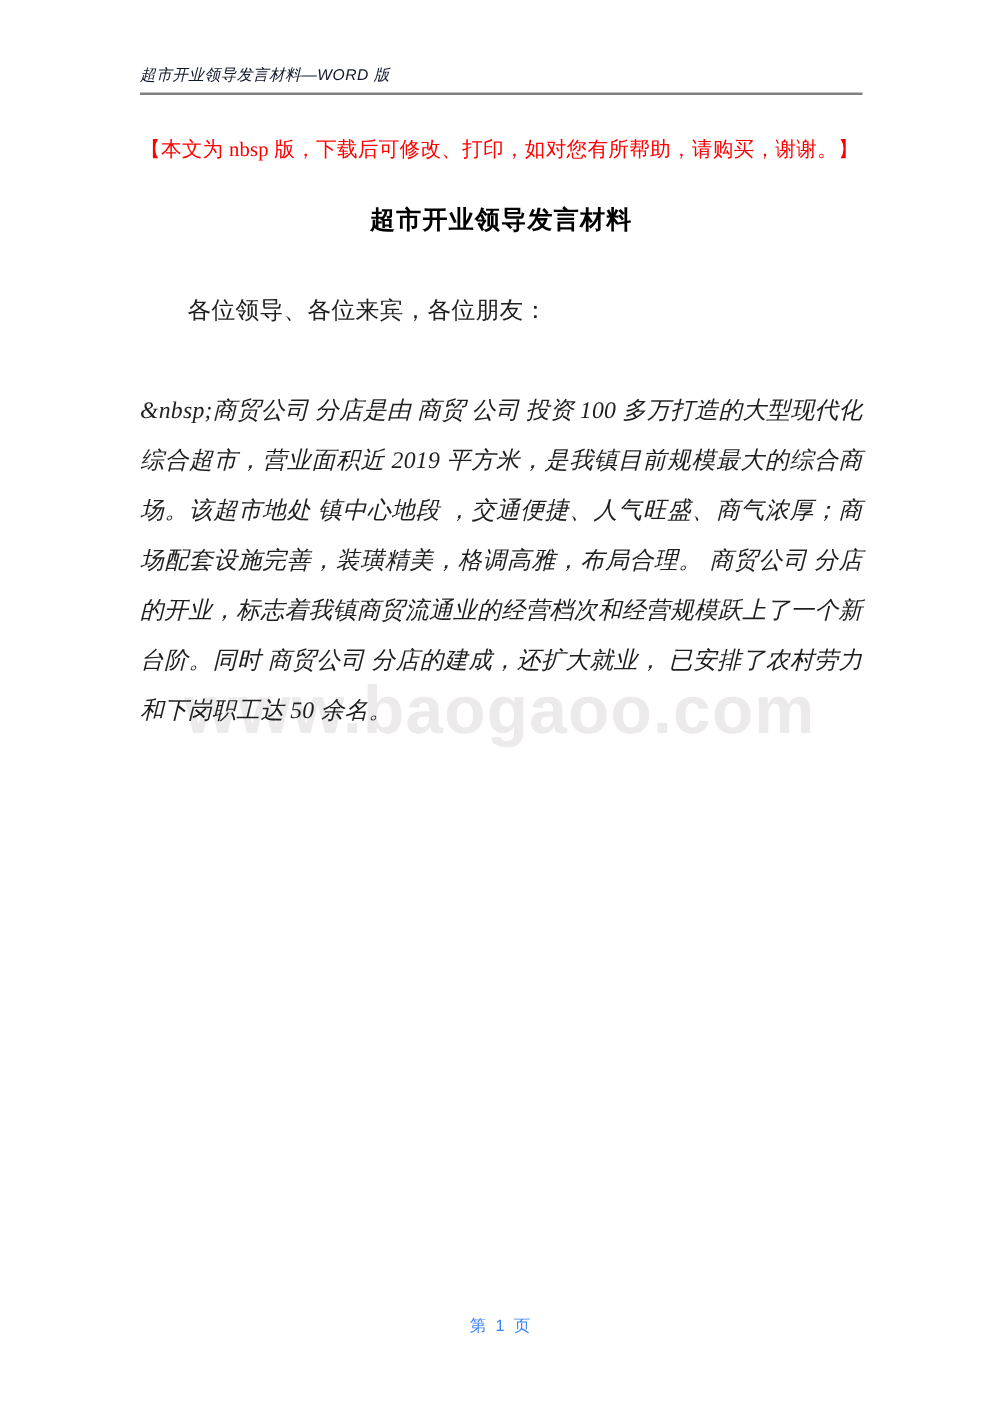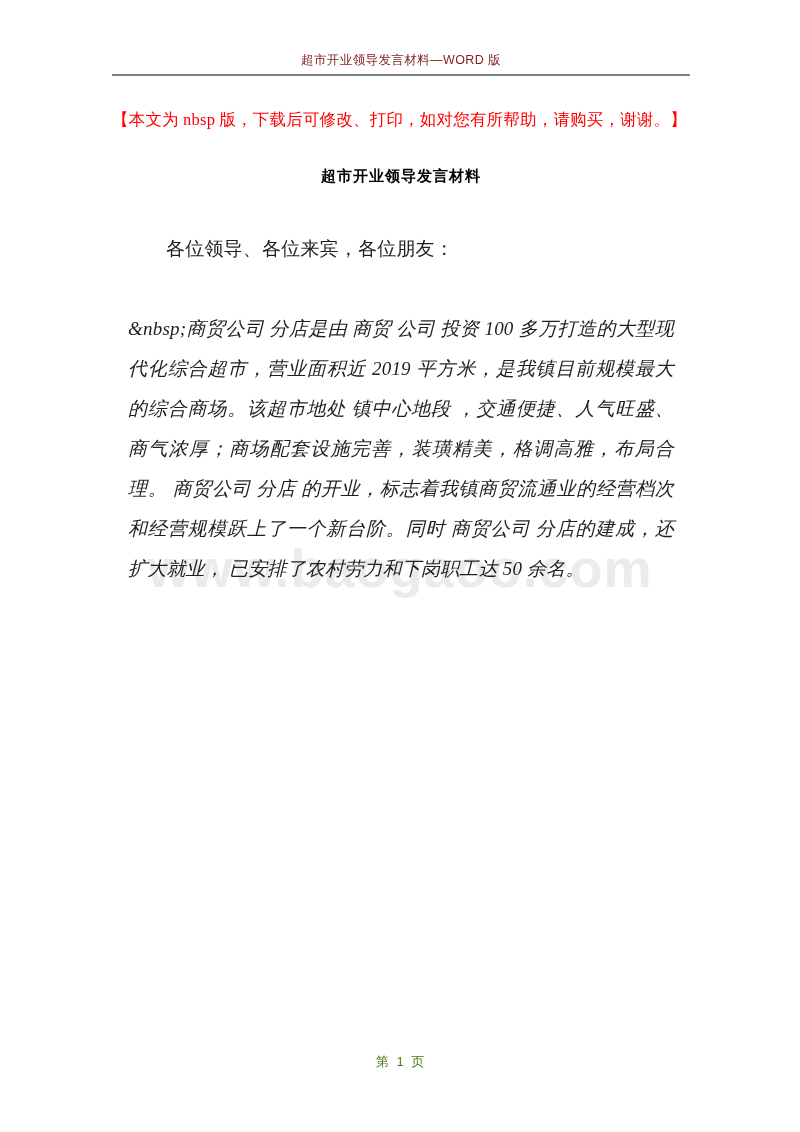--- a/index.html
+++ b/index.html
@@ -26,27 +26,28 @@
   
   .header-zone {
     position: absolute;
     top: 52px;
     left: 112px;
     width: 578px;
     height: 28px;
   }
   .header-text {
     display: block;
-    text-align: center;
+    text-align: left;
     font-family: "Liberation Sans", "DejaVu Sans", sans-serif;
     font-size: 12.5px;
     letter-spacing: 0.4px;
-    color: #7f1d1d;
+    color: #0f172a;
     line-height: 16px;
     white-space: nowrap;
+    font-style: italic;
   }
   .header-rule {
     position: absolute;
     left: 0;
     top: 22px;
     width: 578px;
     height: 2px;
     background: #808080;
   }
 
@@ -64,34 +65,34 @@
     color: #ff0000;
     line-height: 30px;
     letter-spacing: 0.2px;
     white-space: nowrap;
     margin: 0 0 26px 0;
   }
 
   .doc-title {
     font-family: "Liberation Sans", "DejaVu Sans", sans-serif;
     font-weight: bold;
-    font-size: 15px;
+    font-size: 20px;
     text-align: center;
     color: #000000;
     letter-spacing: 1px;
     margin: 0 0 38px 0;
     line-height: 30px;
   }
 
   .para {
     font-size: 19px;
     line-height: 40px;
     text-align: justify;
     text-justify: inter-ideograph;
-    margin: 16px;
+    margin: 0;
     color: #1f1f1f;
     letter-spacing: 0.2px;
   }
   .para.indent {
     text-indent: 2em;
   }
   .gap-md { margin-top: 40px; font-style: italic; }
   .gap-lg { margin-top: 44px; }
 
   
@@ -116,21 +117,21 @@
   
   .footer-zone {
     left: 112px;
     top: 1052px;
     width: 578px;
     text-align: center;
   }
   .footer-text {
     font-family: "Liberation Sans", "DejaVu Sans", sans-serif;
     font-size: 13px;
-    color: #4d7c0f;
+    color: #3b82f6;
     letter-spacing: 2px;
   }
 </style>
 </head>
 <body>
 
 <div class="page">
 
   <div class="watermark">www.baogaoo.com</div>
 

